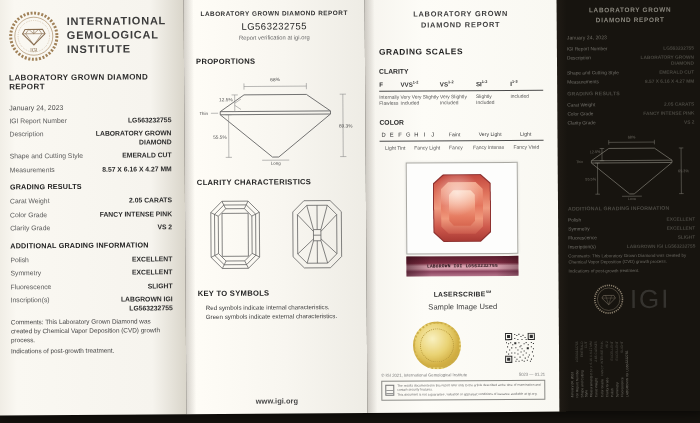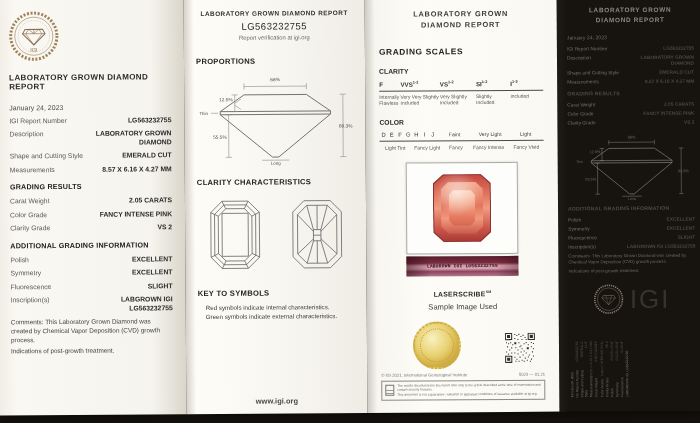--- a/index.html
+++ b/index.html
@@ -121,20 +121,25 @@
       <div class="medallion">
         <svg width="50" height="50" viewBox="0 0 40 40">
           <circle cx="20" cy="20" r="18.5" fill="none" stroke="#a08158" stroke-width="2.4" stroke-dasharray="1.6 1.3"></circle>
           <circle cx="20" cy="20" r="15.2" fill="none" stroke="#a08158" stroke-width="0.5"></circle>
           <circle cx="20" cy="20" r="12.6" fill="none" stroke="#b59671" stroke-width="0.4" stroke-dasharray="0.6 0.9"></circle>
           <polygon points="13,14.5 27,14.5 29,18 20,27 11,18" fill="none" stroke="#8a6f52" stroke-width="0.8"></polygon>
           <path d="M11,18 L29,18 M16,14.5 L13.5,18 L20,27 M24,14.5 L26.5,18 L20,27 M16,14.5 L20,18 L24,14.5 M20,14.5 L20,18" fill="none" stroke="#8a6f52" stroke-width="0.5"></path>
           <text x="20" y="32.5" text-anchor="middle" font-size="4.4" fill="#8a6f52">IGI</text>
         </svg>
       </div>
+      <div class="inst-name">
+        <div>INTERNATIONAL</div>
+        <div>GEMOLOGICAL</div>
+        <div>INSTITUTE</div>
+      </div>
     </div>
     <div class="p1-title">LABORATORY GROWN DIAMOND REPORT</div>
     <div class="p1-date">January 24, 2023</div>
 
     <div class="rows">
       <div class="row">
         <span class="lbl">IGI Report Number</span>
         <span class="val">LG563232755</span>
       </div>
       <div class="row">

